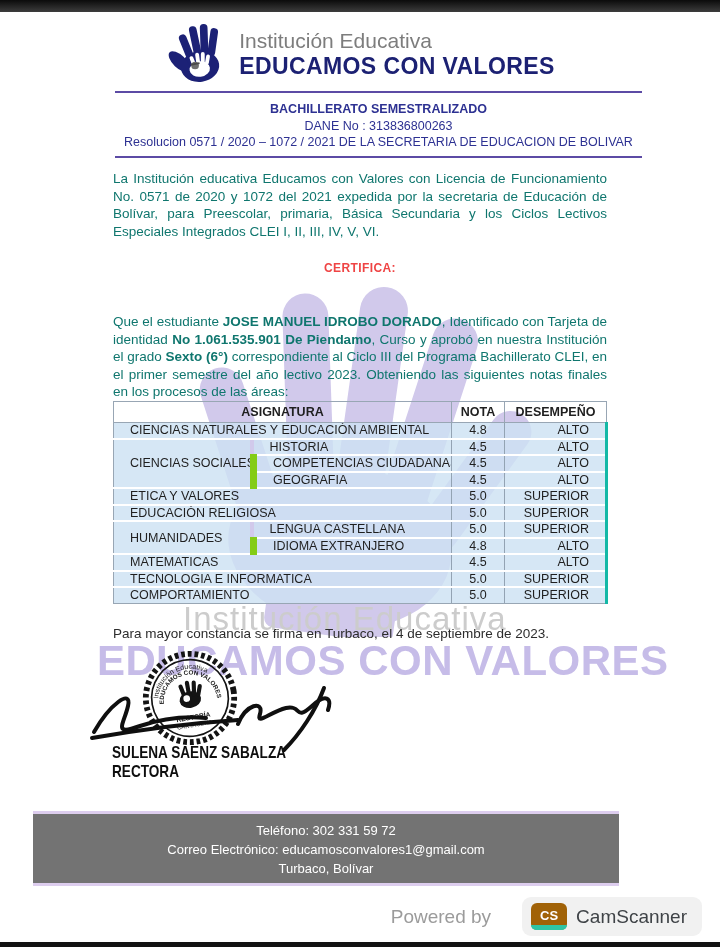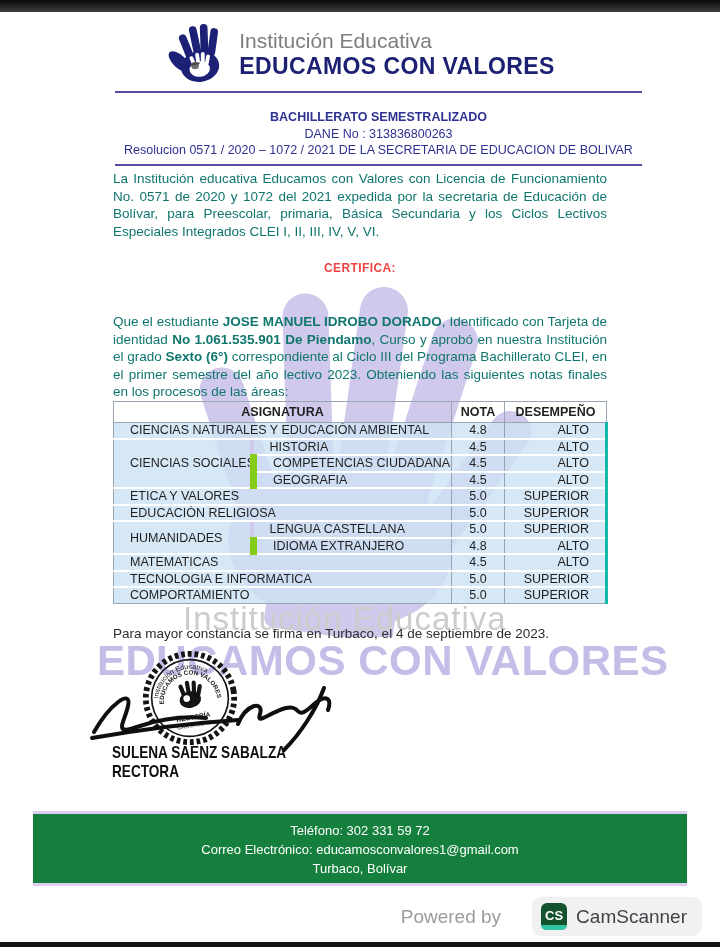--- a/index.html
+++ b/index.html
@@ -12,21 +12,21 @@
   .scan-strip-bottom{position:absolute;bottom:0;left:0;width:720px;height:5px;background:#121212;z-index:5;}
 
   
   .logo-row{position:absolute;top:22px;left:0;width:720px;display:flex;justify-content:center;align-items:center;gap:10px;z-index:2;}
   .logo-text .l1{font-size:21px;color:#7d7d7d;line-height:25px;}
   .logo-text .l2{font-size:23px;color:#1c2173;font-weight:800;letter-spacing:.4px;line-height:27px;}
 
   
   .header-box{position:absolute;top:91px;left:115px;width:527px;box-sizing:border-box;
     border-top:2px solid #5c4ba5;border-bottom:2px solid #5c4ba5;
-    padding:16px 0 5px;text-align:center;color:#2d3192;font-size:12.5px;line-height:16.5px;z-index:2;}
+    padding:8px 0 5px;text-align:center;color:#2d3192;font-size:12.5px;line-height:16.5px;z-index:2;}
   .header-box .hb1{font-weight:700;}
 
   .para{position:absolute;left:113px;width:494px;text-align:justify;font-size:13.5px;line-height:17.5px;color:#0f766e;z-index:2;}
   .para1{top:170px;}
   .certifica{position:absolute;top:261px;left:113px;width:494px;text-align:center;font-weight:700;font-size:12px;letter-spacing:.4px;color:#ef4444;z-index:2;}
   .para2{top:313px;}
 
   
   .grades{position:absolute;top:401px;left:113px;width:493px;border-collapse:collapse;font-size:12.5px;color:#1f1f1f;z-index:2;table-layout:fixed;}
   .grades th{height:18px;padding:1px 4px;font-weight:700;background:transparent;border:1px solid #98a6b4;}
@@ -46,29 +46,29 @@
   .wm-text1{position:absolute;top:600px;left:183px;font-size:33px;color:#cccccc;letter-spacing:1px;z-index:0;white-space:nowrap;}
   .wm-text2{position:absolute;top:637px;left:97px;font-size:42px;font-weight:800;color:#c6bce8;letter-spacing:.5px;z-index:0;white-space:nowrap;}
 
   
   .stamp{position:absolute;left:140px;top:648px;z-index:2;transform:rotate(-10deg);}
   .sig{position:absolute;left:88px;top:676px;z-index:3;}
   .sig-name{position:absolute;left:112px;top:743px;font-size:17px;font-weight:700;color:#0e0e0e;transform:scaleX(.8);transform-origin:left center;z-index:3;white-space:nowrap;}
   .sig-title{position:absolute;left:112px;top:762px;font-size:17px;font-weight:700;color:#0e0e0e;transform:scaleX(.8);transform-origin:left center;z-index:3;}
 
   
-  .footer-bar{position:absolute;left:33px;top:811px;width:654px;height:75px;box-sizing:border-box;
-    background:#15803d;border-top:3px solid #ddcdee;border-bottom:3px solid #ddcdee;
+  .footer-bar{position:absolute;left:33px;top:811px;width:586px;height:75px;box-sizing:border-box;
+    background:#737373;border-top:3px solid #ddcdee;border-bottom:3px solid #ddcdee;
     color:#ffffff;text-align:center;font-size:13px;line-height:19px;padding-top:7px;z-index:2;}
 
   
   .cam-row{position:absolute;top:897px;right:18px;display:flex;align-items:center;gap:31px;z-index:2;}
   .powered{color:#9b9b9b;font-size:19px;}
   .cam-pill{display:flex;align-items:center;gap:9px;background:#f1f1f1;border-radius:9px;padding:6px 15px 6px 9px;}
-  .cs-box{width:26px;height:27px;background:#14532d;border-radius:6px;position:relative;display:flex;align-items:center;justify-content:center;}
+  .cs-box{width:36px;height:27px;background:#a16207;border-radius:6px;position:relative;display:flex;align-items:center;justify-content:center;}
   .cs-box .cs-t{color:#fff;font-weight:700;font-size:13px;line-height:1;margin-bottom:3px;}
   .cs-box::after{content:"";position:absolute;left:0;right:0;bottom:0;height:5px;background:#2fc5a4;border-radius:0 0 6px 6px;}
   .cam-brand{color:#3f4347;font-size:19px;}
 </style>
 </head>
 <body>
 
 <div class="scan-strip-top"></div>
 <div class="scan-strip-bottom"></div>
 

